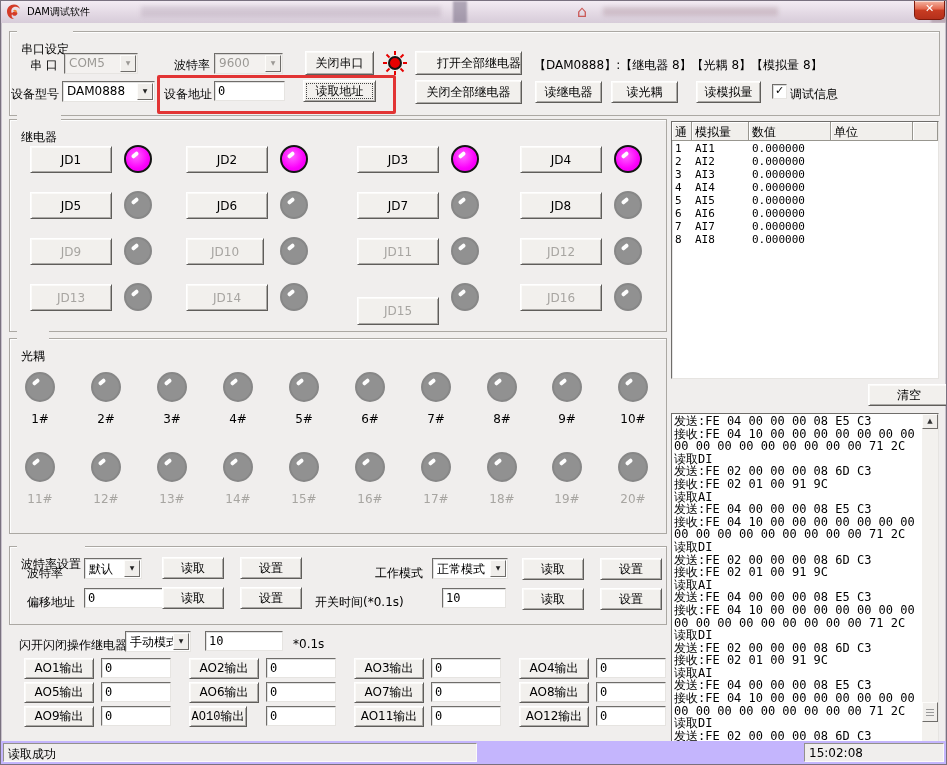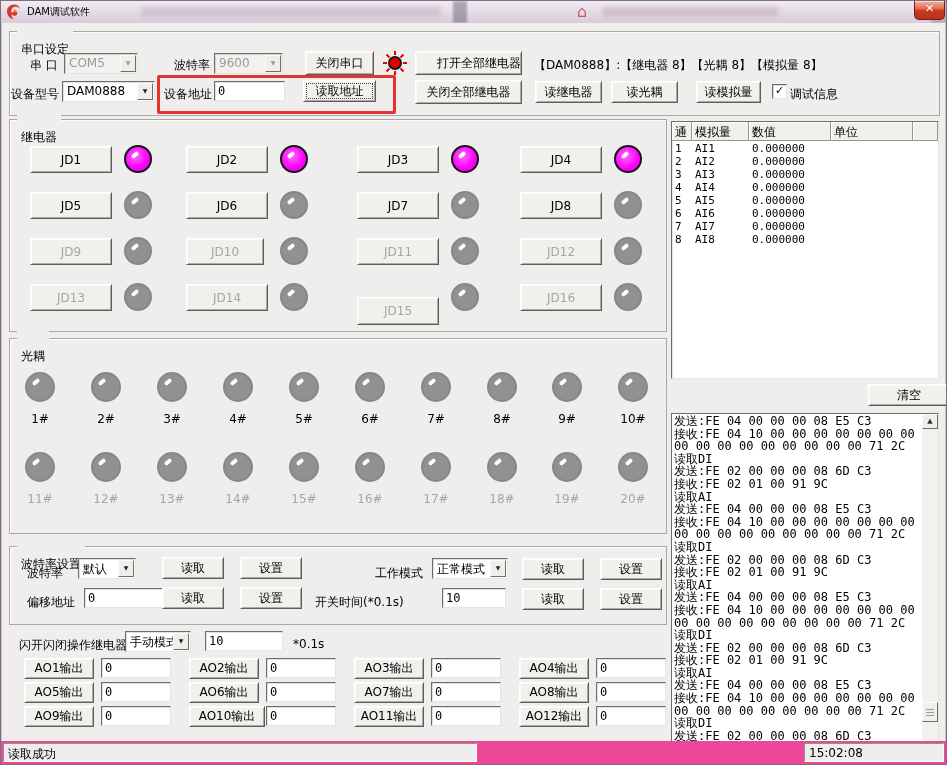--- a/index.html
+++ b/index.html
@@ -68,21 +68,21 @@
     line-height:12.6px;white-space:pre-wrap;word-break:break-all;overflow:hidden;}
   .logscroll{position:absolute;right:0;top:0;width:16px;height:100%;background:#F3F1EE;}
   .scroll-up{position:absolute;right:0;top:0;width:16px;height:15px;background:#F0EEEB;border:1px solid;
     border-color:#FDFCFA #6F6D6A #6F6D6A #FDFCFA;text-align:center;font-size:7px;line-height:12px;
     color:#333;box-sizing:border-box;cursor:pointer;}
   .scroll-thumb{position:absolute;right:0;top:288px;width:16px;height:20px;background:#F0EEEB;border:1px solid;
     border-color:#FDFCFA #6F6D6A #6F6D6A #FDFCFA;box-sizing:border-box;cursor:grab;}
   .scroll-thumb::after{content:"";position:absolute;left:3px;right:3px;top:6px;height:7px;
     background:repeating-linear-gradient(180deg,#999 0,#999 1px,transparent 1px,transparent 3px);}
   
-  .statusbar{position:absolute;left:0;top:740px;width:947px;height:24px;background:#ec4899;}
+  .statusbar{position:absolute;left:0;top:740px;width:947px;height:24px;background:#c4b5fd;}
   .spanel{position:absolute;top:2px;height:19px;border:1px solid;border-color:#93918C #FBFAF8 #FBFAF8 #93918C;
     padding:2px 4px;box-sizing:border-box;white-space:nowrap;overflow:hidden;background:#F0EEED;}
   .opto-label{position:absolute;width:44px;text-align:center;font-size:12px;}
 </style>
 </head>
 <body>
 
 <div class="window">
 
   <div class="titlebar">
@@ -239,21 +239,21 @@
         <div class="opto-label gray" style="left: 535px; top: 153px;">19#</div>
         <span class="led off big" style="left: 608px; top: 113px;"></span>
         <div class="opto-label gray" style="left: 601px; top: 153px;">20#</div>
       </div>
   </div>
 
   <div class="group" style="left:8px;top:545px;width:656px;height:77px;">
     <span class="glabel">波特率设置</span>
 
     <span class="lbl" style="left:17px;top:18px;">波特率</span>
-    <div class="combo" style="left:68px;top:11px;width:58px;height:21px;padding-left:20px;">
+    <div class="combo" style="left:74px;top:11px;width:58px;height:21px;padding-left:20px;">
       <span class="combo-text">默认</span>
       <span class="combo-arrow">▼</span>
     </div>
     <button class="btn" style="left:152px;top:10px;width:62px;height:22px;">读取</button>
     <button class="btn" style="left:230px;top:10px;width:62px;height:22px;">设置</button>
 
     <span class="lbl" style="left:365px;top:18px;">工作模式</span>
     <div class="combo" style="left:422px;top:11px;width:76px;height:21px;">
       <span class="combo-text">正常模式</span>
       <span class="combo-arrow">▼</span>
@@ -292,21 +292,21 @@
       <button class="btn" style="left: 23px; top: 681px; width: 70px; height: 21px;">AO5输出</button>
       <input class="tbox" value="0" style="left: 100px; top: 681px; width: 70px; height: 20px;">
       <button class="btn" style="left: 188px; top: 681px; width: 70px; height: 21px;">AO6输出</button>
       <input class="tbox" value="0" style="left: 265px; top: 681px; width: 70px; height: 20px;">
       <button class="btn" style="left: 353px; top: 681px; width: 70px; height: 21px;">AO7输出</button>
       <input class="tbox" value="0" style="left: 430px; top: 681px; width: 70px; height: 20px;">
       <button class="btn" style="left: 518px; top: 681px; width: 70px; height: 21px;">AO8输出</button>
       <input class="tbox" value="0" style="left: 595px; top: 681px; width: 70px; height: 20px;">
       <button class="btn" style="left: 23px; top: 705px; width: 70px; height: 21px;">AO9输出</button>
       <input class="tbox" value="0" style="left: 100px; top: 705px; width: 70px; height: 20px;">
-      <button class="btn" style="left: 188px; top: 705px; width: 76px; height: 21px;">AO10输出</button>
+      <button class="btn" style="left: 188px; top: 705px; width: 58px; height: 21px; font-family: Liberation Mono, monospace;">AO10输出</button>
       <input class="tbox" value="0" style="left: 265px; top: 705px; width: 70px; height: 20px;">
       <button class="btn" style="left: 353px; top: 705px; width: 70px; height: 21px;">AO11输出</button>
       <input class="tbox" value="0" style="left: 430px; top: 705px; width: 70px; height: 20px;">
       <button class="btn" style="left: 518px; top: 705px; width: 70px; height: 21px;">AO12输出</button>
       <input class="tbox" value="0" style="left: 595px; top: 705px; width: 70px; height: 20px;">
     </div>
 
   <div class="tablebox">
     <div class="thead">
         <span class="th" style="width: 20px;">通</span>

